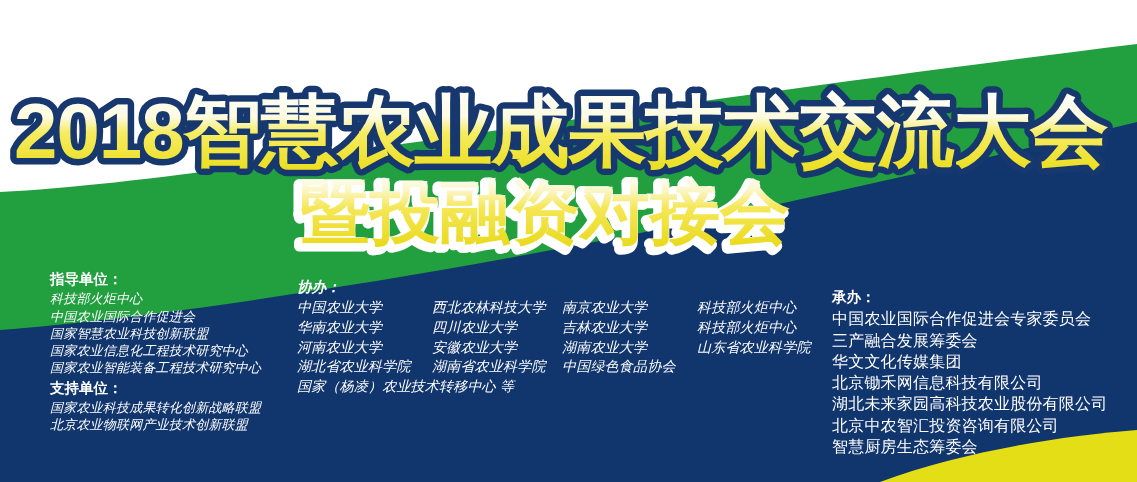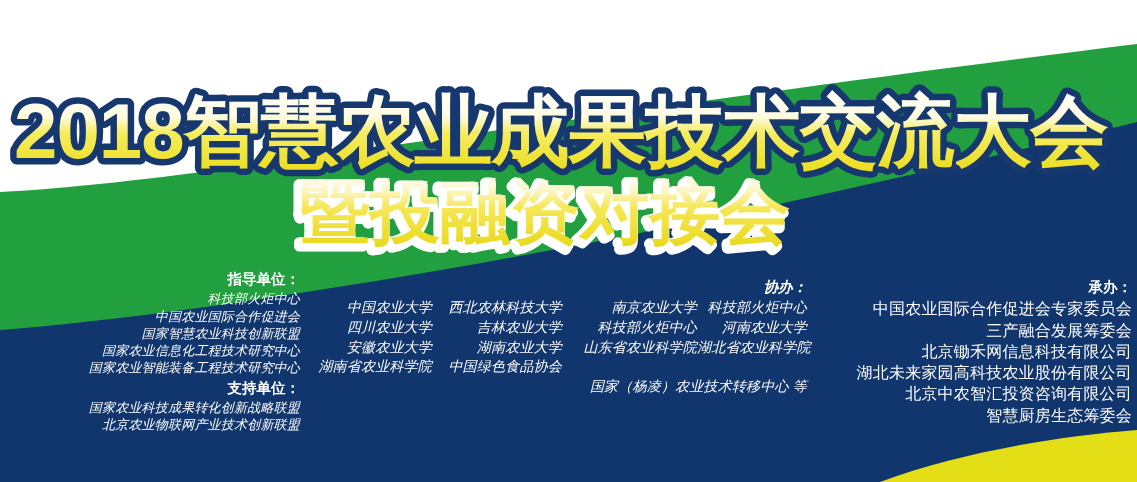--- a/index.html
+++ b/index.html
@@ -37,30 +37,29 @@
     left: 0;
     top: 0;
   }
   
   .credits {
     position: absolute;
     left: 0;
     top: 262px;
     width: 970px;
     height: 220px;
-    text-align: right;
   }
   .col {
     position: absolute;
     color: #ffffff;
     line-height: 1.33;
   }
   .col-left  { left: 50px;  top: 6px;  width: 250px; }
   .col-mid   { left: 297px; top: 16px; width: 510px; font-style: italic; }
-  .col-right { left: 832px; top: 16px; width: 300px; }
+  .col-right { left: 832px; top: 26px; width: 300px; }
 
   .hdr {
     font-weight: bold;
     font-size: 14.5px;
     letter-spacing: 0px;
     margin: 0 0 1px 0;
     white-space: nowrap;
   }
   .line {
     font-size: 14px;
@@ -150,20 +149,21 @@
     </div>
 
     <div class="col col-mid">
       <div class="hdr">协办：</div>
       <div class="mid-grid">
         <div class="cell">中国农业大学</div>
         <div class="cell">西北农林科技大学</div>
         <div class="cell">南京农业大学</div>
         <div class="cell">科技部火炬中心</div>
 
+        <div class="cell">华南农业大学</div>
         <div class="cell">四川农业大学</div>
         <div class="cell">吉林农业大学</div>
         <div class="cell">科技部火炬中心</div>
 
         <div class="cell">河南农业大学</div>
         <div class="cell">安徽农业大学</div>
         <div class="cell">湖南农业大学</div>
         <div class="cell">山东省农业科学院</div>
 
         <div class="cell">湖北省农业科学院</div>
@@ -171,20 +171,21 @@
         <div class="cell">中国绿色食品协会</div>
 
         <div class="cell span4">国家（杨凌）农业技术转移中心 等</div>
       </div>
     </div>
 
     <div class="col col-right">
       <div class="hdr">承办：</div>
       <div class="line">中国农业国际合作促进会专家委员会</div>
       <div class="line">三产融合发展筹委会</div>
+      <div class="line">华文文化传媒集团</div>
       <div class="line">北京锄禾网信息科技有限公司</div>
       <div class="line">湖北未来家园高科技农业股份有限公司</div>
       <div class="line">北京中农智汇投资咨询有限公司</div>
       <div class="line">智慧厨房生态筹委会</div>
     </div>
 
   </div>
 
 </div>
 

